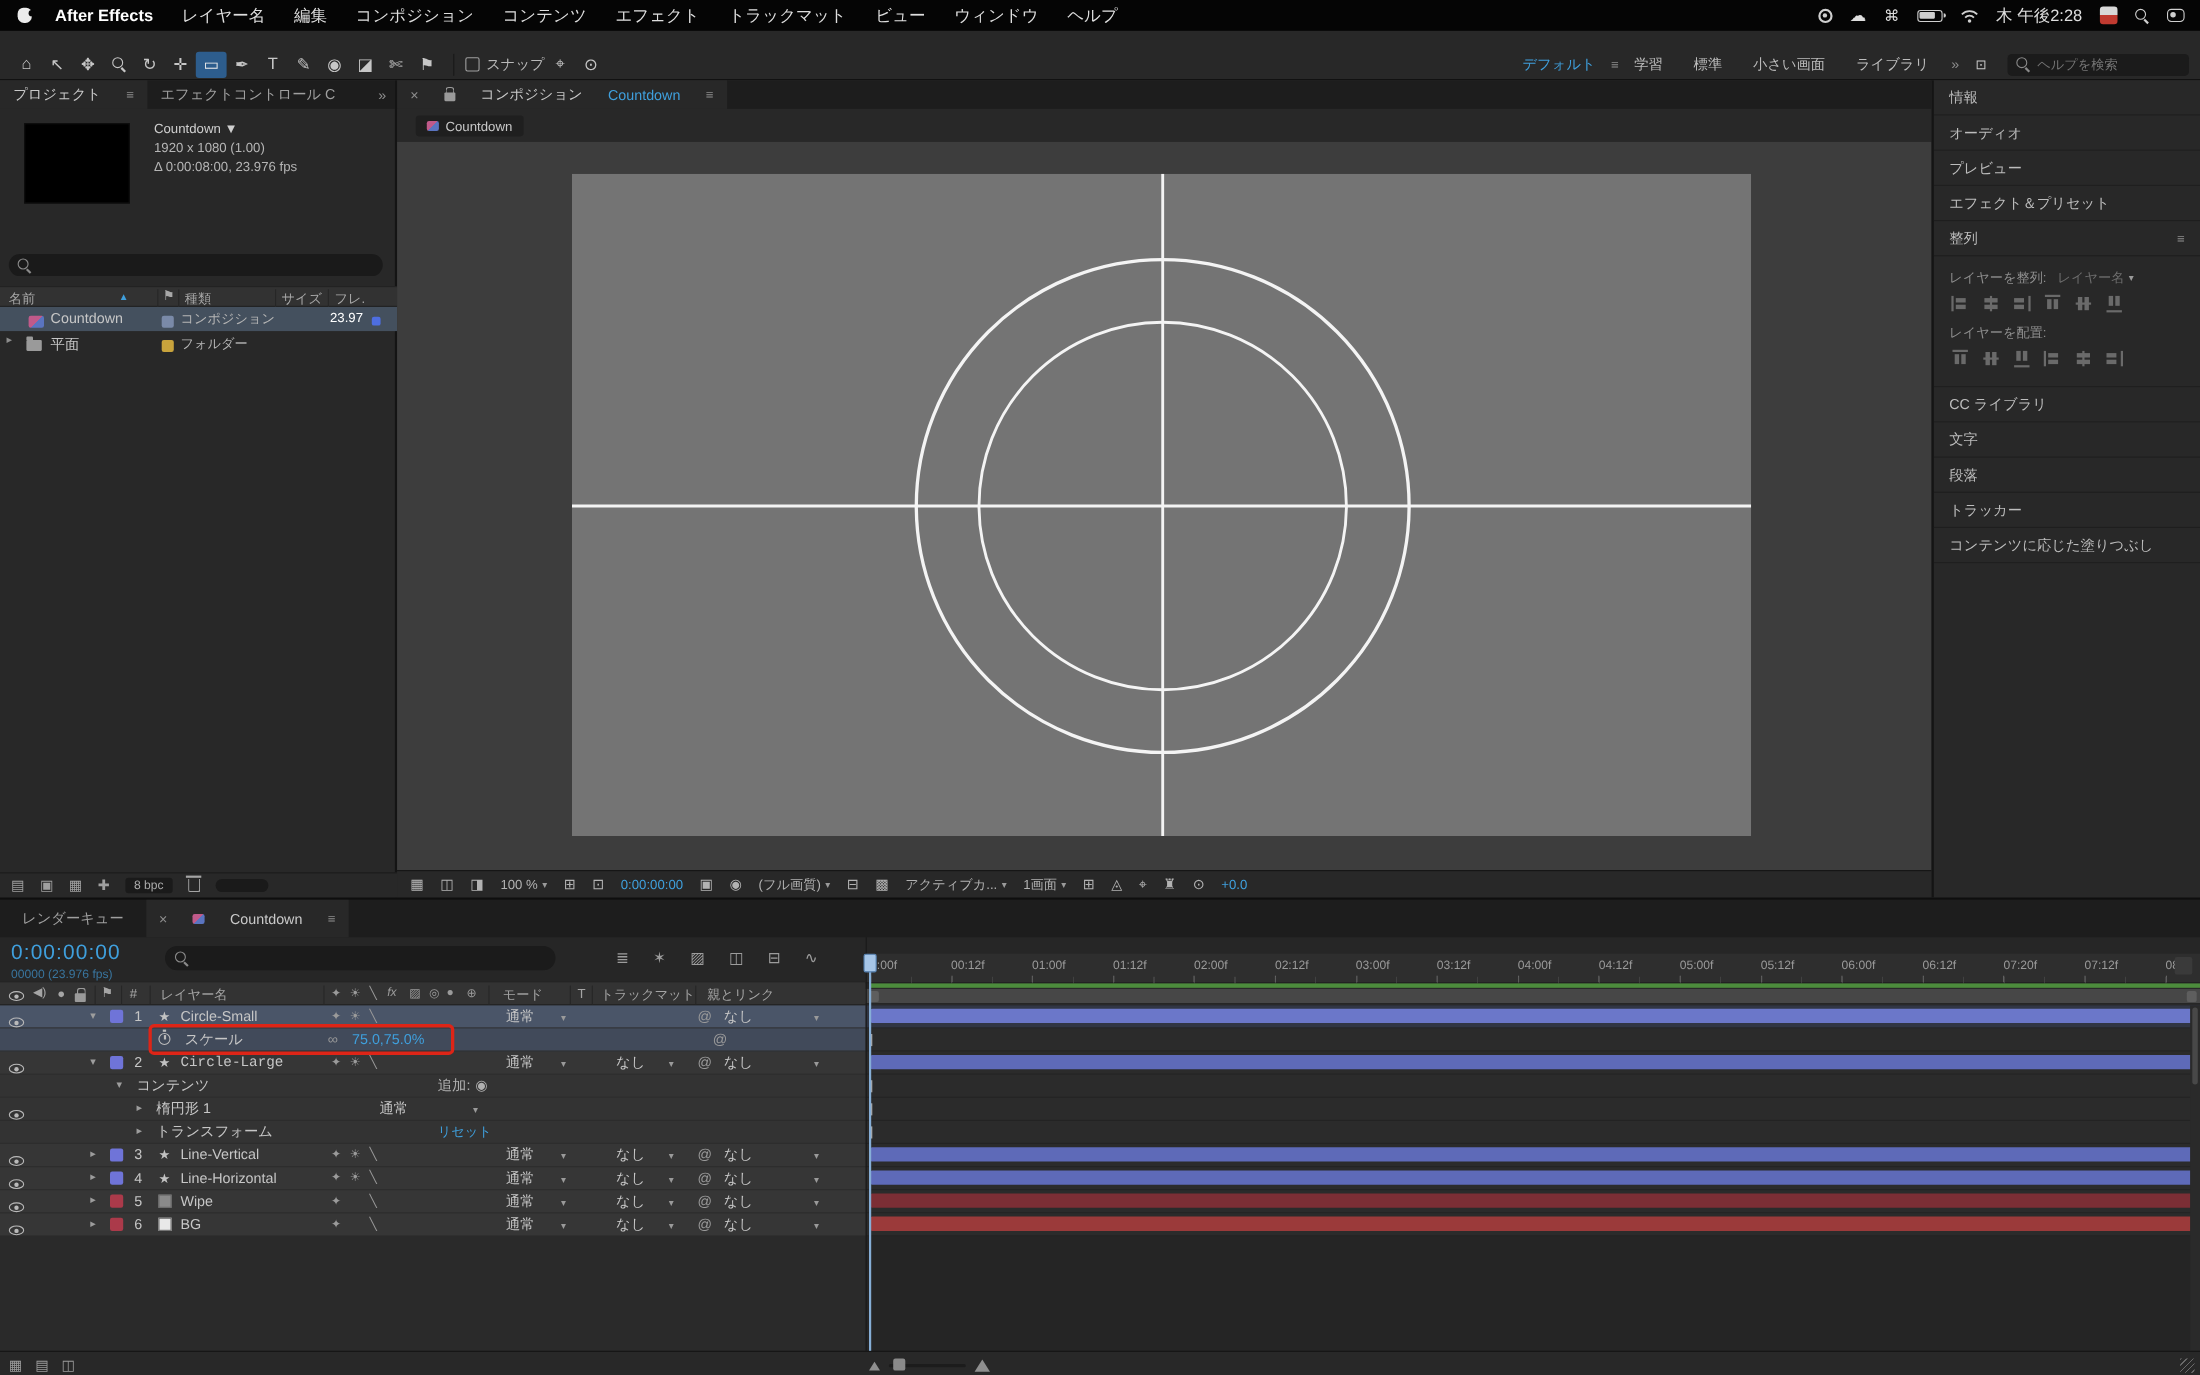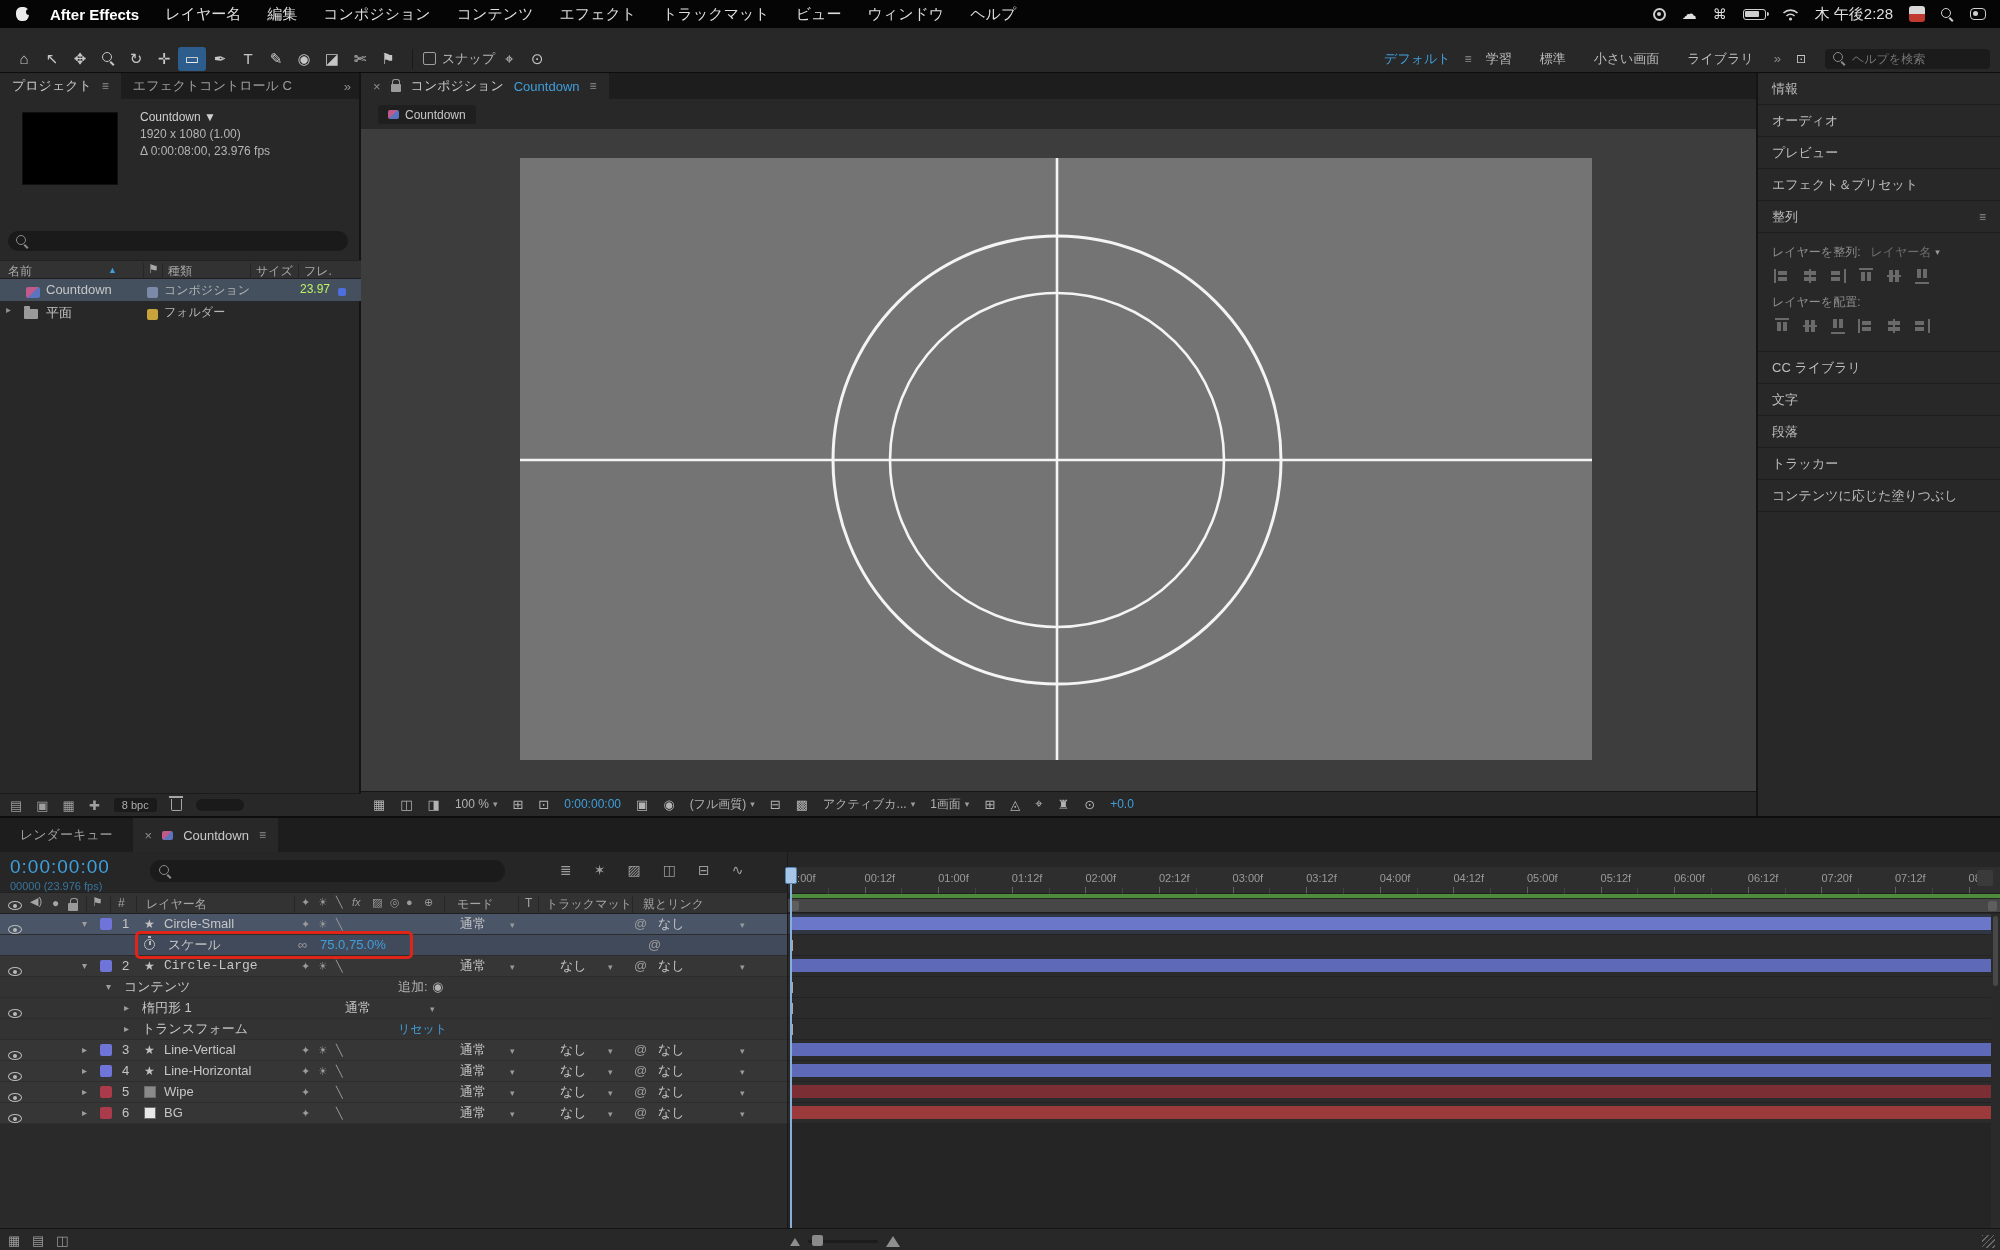--- a/index.html
+++ b/index.html
@@ -38,21 +38,21 @@
   .tool.active{background:#2d5d8d;color:#eaeaea;}
   .tb-sep{width:1px;height:20px;background:#1a1a1a;margin:0 10px;}
   .snap-box{width:13px;height:13px;border:1.5px solid #9f9f9f;border-radius:2px;display:inline-block;margin-right:6px;}
   .ws{padding:0 14px;color:#bdbdbd;white-space:nowrap;}
   .ws.active{color:#3f9fdc;}
   .help-search{display:flex;align-items:center;gap:6px;background:#1b1b1b;border-radius:4px;height:20px;padding:0 8px;margin-left:10px;}
   .help-search input{background:transparent;border:none;outline:none;color:#9a9a9a;font-size:12px;width:130px;font-family:inherit;}
 
   
   .panel-tabs{height:26px;background:#1d1d1d;display:flex;align-items:stretch;font-size:13px;color:#9f9f9f;}
-  .ptab{display:flex;align-items:center;gap:10px;padding:0 12px;white-space:nowrap;}
+  .ptab{display:flex;align-items:center;gap:23px;padding:0 12px;white-space:nowrap;}
   .ptab.active{background:#282828;color:#c9c9c9;}
   .hamb{color:#8e8e8e;font-size:12px;}
   .overflow-btn{margin-left:auto;padding:0 8px;display:flex;align-items:center;color:#8e8e8e;}
 
   
   .project-panel{position:absolute;left:0;top:73px;width:361px;height:743px;background:#282828;border-right:2px solid #141414;}
   .pp-thumb{position:absolute;left:22px;top:39px;width:96px;height:73px;background:#000;border:1px solid #101010;}
   .pp-meta{position:absolute;left:140px;top:36px;font-size:12px;color:#b5b5b5;line-height:17px;}
   .pp-meta .t1{color:#cfcfcf;}
   .pp-search{position:absolute;left:8px;top:158px;width:340px;height:20px;background:#1a1a1a;border-radius:10px;display:flex;align-items:center;padding:0 8px;color:#8a8a8a;gap:6px;}
@@ -267,21 +267,21 @@
     </div>
     <div class="pp-row sel" style="top:206px;">
       <span style="left:26px;top:5px;">
           <span class="comp-icon"></span>
         </span>
       <span style="left:46px;">Countdown</span>
       <span style="left:147px;top:5px;">
           <span class="chip" style="background:#7a8aa8;"></span>
         </span>
       <span style="left:164px;font-size:12px;color:#b5b5b5;">コンポジション</span>
-      <span style="left:300px;font-size:12px;color:#bef264;">23.97</span>
+      <span style="left:300px;font-size:12px;color:#ffffff;">23.97</span>
       <span style="left:338px;top:6px;">
           <span class="chip" style="background:#4e6ee0;width:8px;height:8px;"></span>
         </span>
     </div>
     <div class="pp-row" style="top:228px;">
       <span style="left:6px;color:#8d8d8d;font-size:10px;">▸</span>
       <span style="left:24px;top:5px;">
           <span class="folder-icon"></span>
         </span>
       <span style="left:46px;">平面</span>

